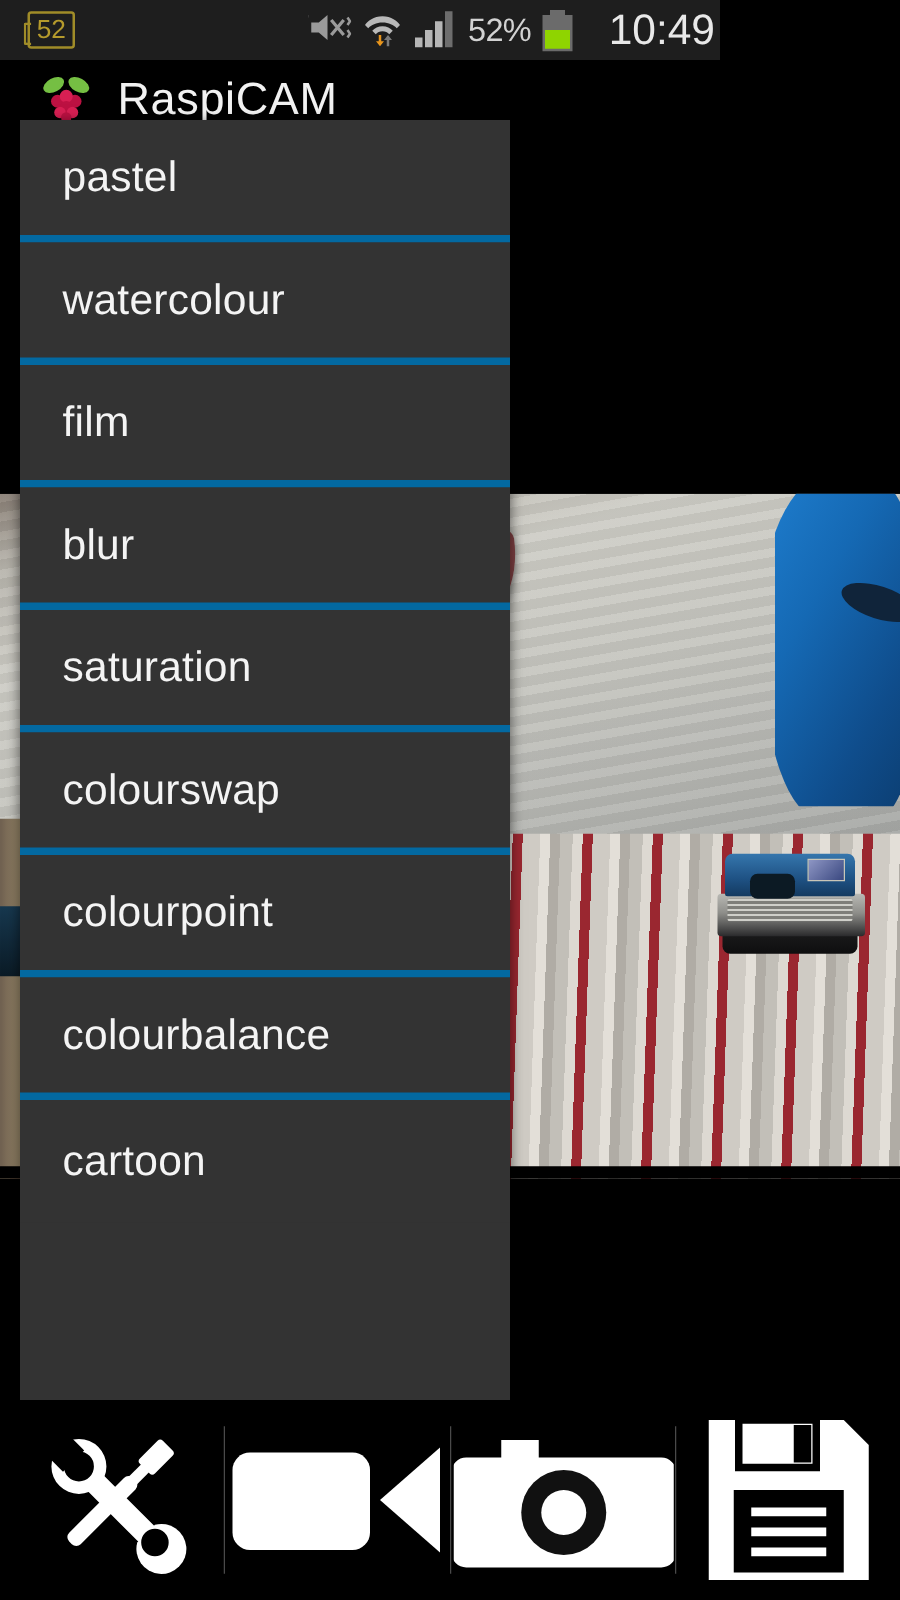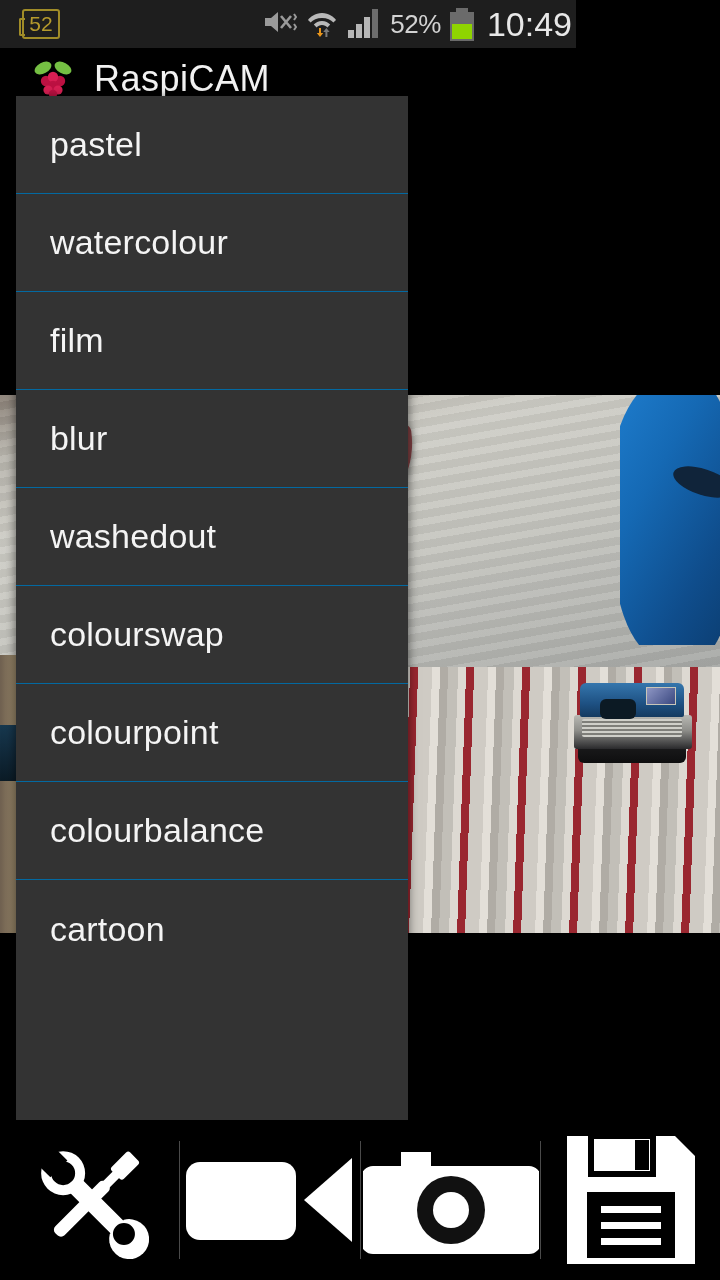--- a/index.html
+++ b/index.html
@@ -25,21 +25,21 @@
     font-family:"Liberation Sans", sans-serif; position:relative;
   }
   .notif-badge::before{
     content:""; position:absolute; left:-5px; top:7px; width:4px; height:14px;
     border-left:2px solid #a08c28; border-top:2px solid #a08c28; border-bottom:2px solid #a08c28;
     border-radius:2px 0 0 2px;
   }
 
   .ico{ display:block; }
   .sb-pct{ color:#d2d2d2; font-size:26px; letter-spacing:-0.5px; }
-  .sb-clock{ color:#e8e8e8; font-size:34px; letter-spacing:0px; margin-left:4px; }
+  .sb-clock{ color:#e8e8e8; font-size:34px; letter-spacing:0px; margin-left:20px; }
 
   .batt{ position:relative; width:24px; height:33px; }
   .batt .cap{ position:absolute; left:6px; top:0; width:12px; height:4px; background:#6b6b6b; }
   .batt .body{ position:absolute; left:0; top:4px; width:24px; height:29px; background:#6b6b6b; }
   .batt .fill{ position:absolute; left:2px; bottom:2px; width:20px; height:15px; background:#8fd400; }
 
   
   .appbar{
     position:absolute; left:0; top:48px; width:720px; height:62px;
     background:#000; display:flex; align-items:center; padding-left:30px; gap:18px;
@@ -136,21 +136,21 @@
 
   
   .menu{
     position:absolute; left:16px; top:96px; width:392px; height:1024px;
     background:#333333; overflow:hidden; z-index:40;
     box-shadow:0 2px 10px rgba(0,0,0,.6);
   }
   .menu-item{
     position:relative; height:98px; display:flex; align-items:center;
     padding-left:34px; background:#333333;
-    border-bottom:1px solid #0369a1;
+    border-bottom:6px solid #0369a1;
   }
   .menu-item .lbl{
     color:#f4f4f4; font-size:34px; font-weight:400; letter-spacing:0.2px;
   }
   .menu-item:last-child{ border-bottom:none; }
 
   
   .toolbar{
     position:absolute; left:0; bottom:0; width:720px; height:160px;
     background:#000; display:flex; align-items:center; z-index:60;
@@ -270,21 +270,21 @@
     <div class="menu-item">
       <span class="lbl">watercolour</span>
     </div>
     <div class="menu-item">
       <span class="lbl">film</span>
     </div>
     <div class="menu-item">
       <span class="lbl">blur</span>
     </div>
     <div class="menu-item">
-      <span class="lbl">washedout</span>
+      <span class="lbl">saturation</span>
     </div>
     <div class="menu-item">
       <span class="lbl">colourswap</span>
     </div>
     <div class="menu-item">
       <span class="lbl">colourpoint</span>
     </div>
     <div class="menu-item">
       <span class="lbl">colourbalance</span>
     </div>

